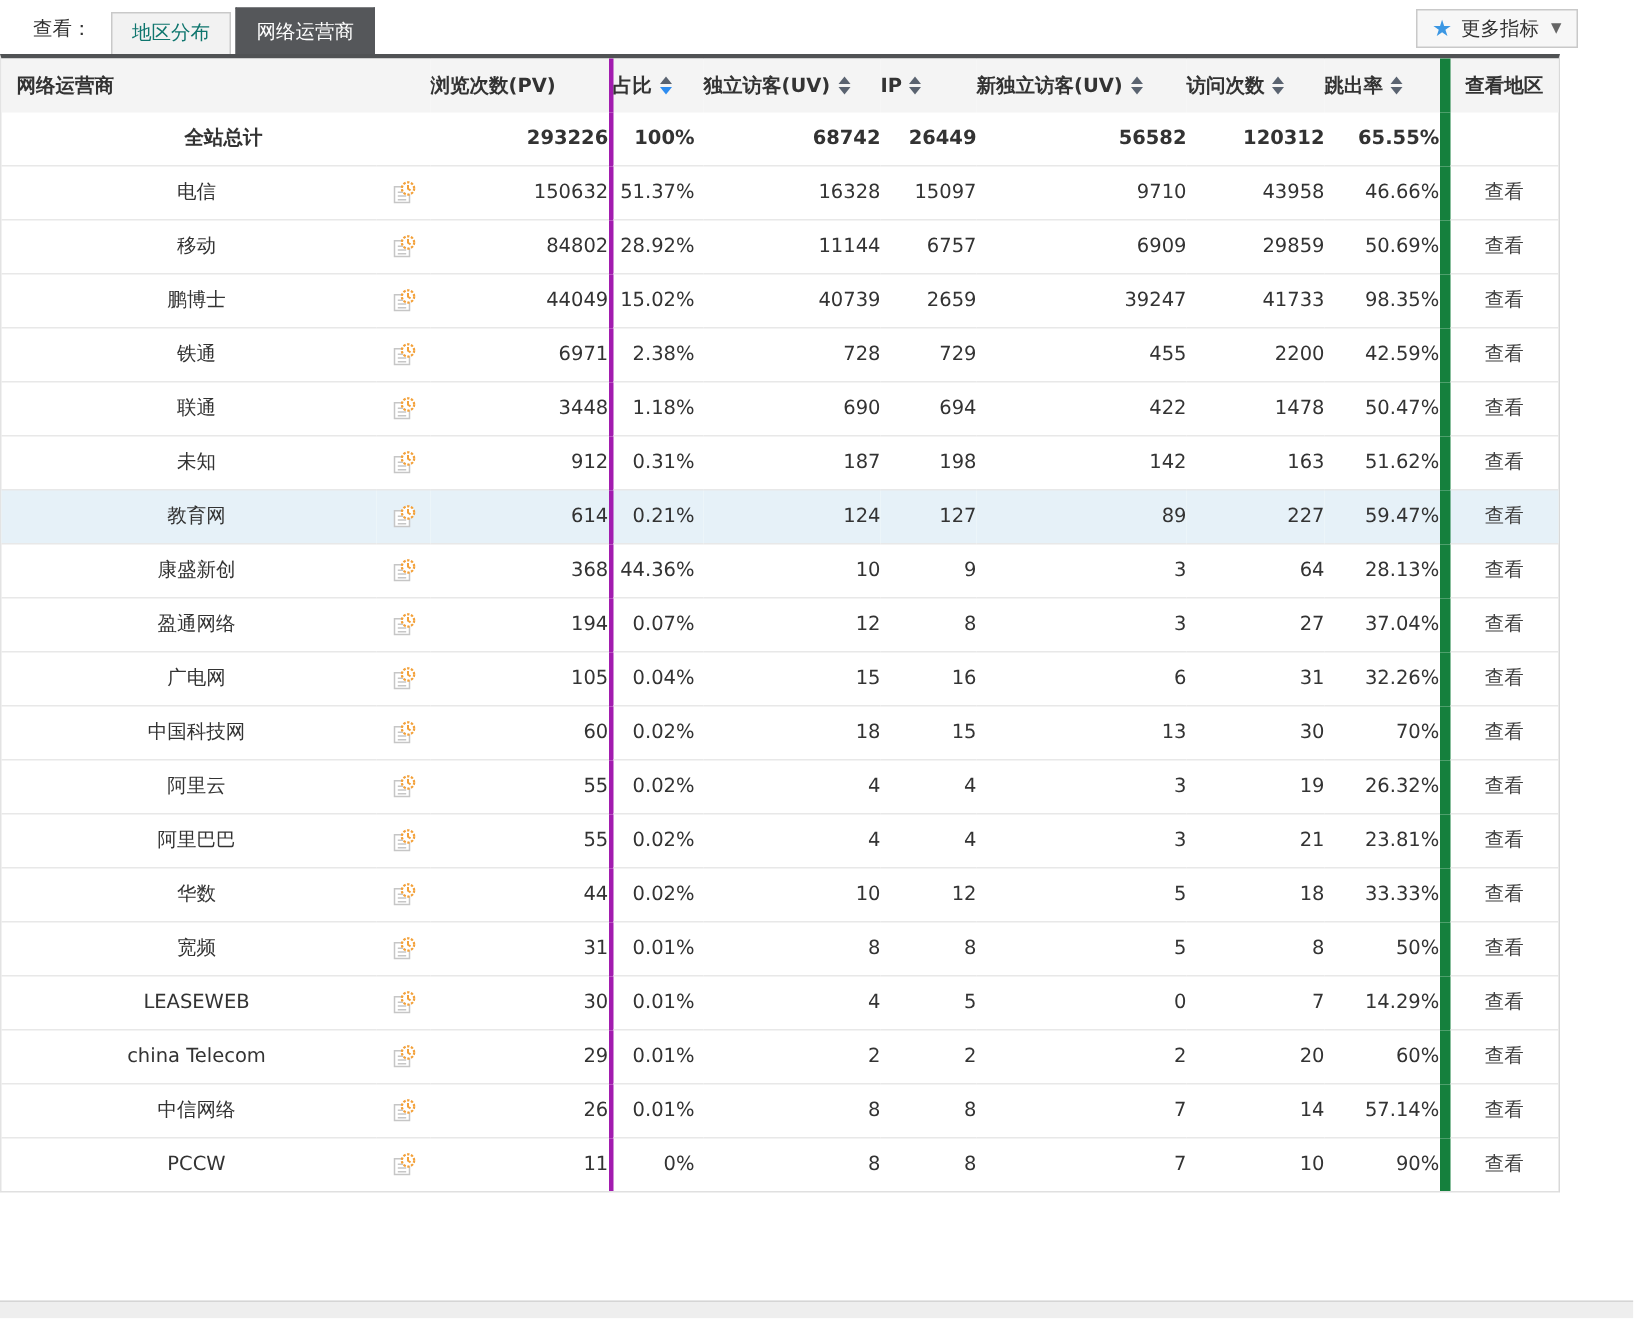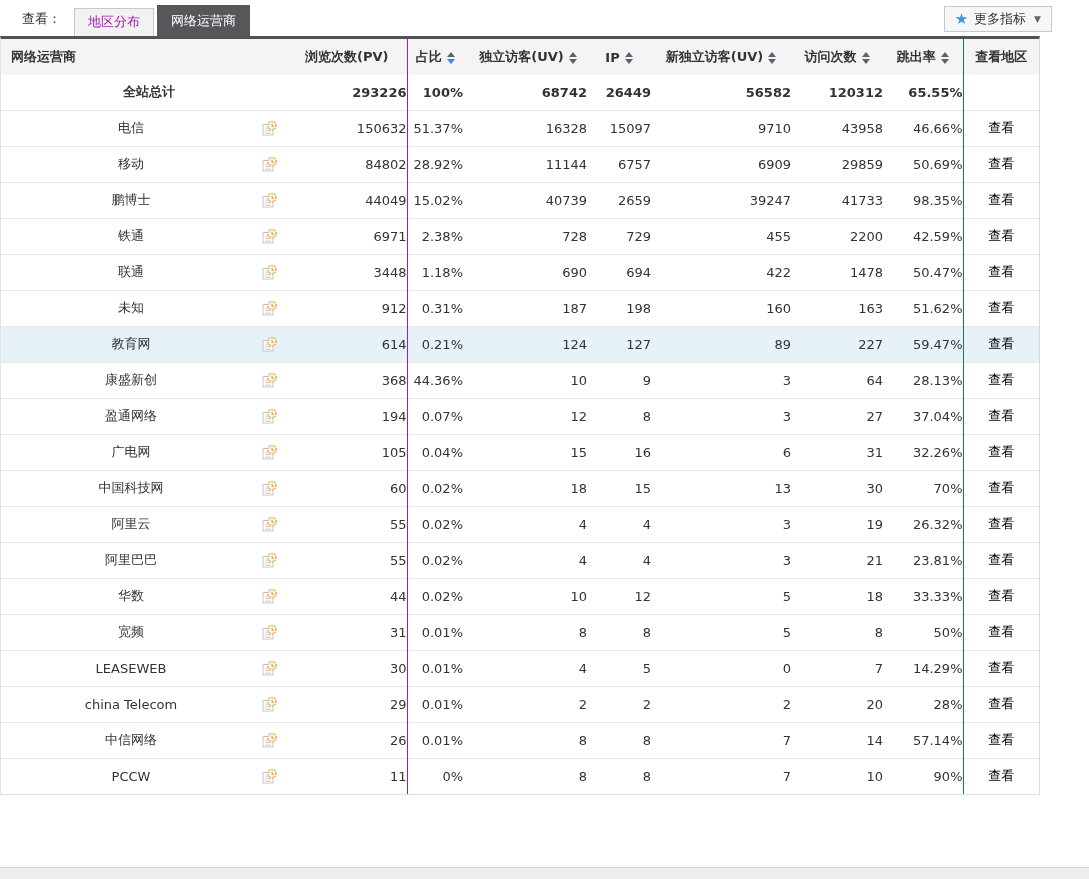--- a/index.html
+++ b/index.html
@@ -5,48 +5,48 @@
   * { margin:0; padding:0; box-sizing:border-box; }
   html,body { background:#fff; }
   body { font-family:"DejaVu Sans","Liberation Sans",sans-serif; font-size:13px; color:#333; }
   .page { position:relative; width:1089px; height:879px; background:#fff; overflow:hidden; }
 
   
   .toolbar { position:relative; height:36px; width:1089px;margin-left:12px; }
   .view-label { position:absolute; left:10px; top:10px; color:#333; }
   .tabs { position:absolute; left:62px; bottom:0; display:flex; align-items:flex-end; }
   .tab { cursor:pointer; padding:4px 13px 5px; margin-right:3px; background:#f2f2f2;
-         border:1px solid #c9c9c9; border-bottom:none; color:#a21caf; }
+         border:1px solid #c9c9c9; border-bottom:none; color:#0f766e; }
   .tab.active { background:#55575a; border-color:#55575a; color:#fff; padding:6px 13px 6px; }
   .more-btn { position:absolute; right:49px; top:6px; height:26px; display:flex; align-items:center;
               gap:6px; padding:0 10px; background:#f7f7f7; border:1px solid #c9c9c9; cursor:pointer;
               font-size:13px; color:#333; font-family:inherit; }
   .more-btn .star { color:#3b97e3; font-size:15px; line-height:1; }
   .more-btn .caret { color:#666; font-size:9px; margin-left:2px; }
 
   
   .table-wrap { width:1040px; border-top:3px solid #505254; border-left:1px solid #e3e3e3;
                 border-right:1px solid #d9d9d9; border-bottom:1px solid #e0e0e0; }
   table { width:1038px; border-collapse:collapse; table-layout:fixed; font-size:13px; }
-  thead th { background:#f4f4f4; height:36px; font-weight:bold; color:#333; text-align:center;
+  thead th { background:#f4f4f4; height:36px; font-weight:bold; color:#333; text-align:left;
              white-space:nowrap; }
   thead th.col-name { text-align:left; padding-left:10px; }
   thead th.col-region { text-align:center; }
   tbody td { height:36px; border-top:1px solid #e8e8e8; color:#333; white-space:nowrap;
              vertical-align:middle; }
   td.col-name { text-align:center; padding-left:10px; }
   td.num { text-align:right; }
-  .col-ratio { border-left:1px solid #a21caf; padding-right:6px; }
+  .col-ratio { border-left:3px solid #a21caf; padding-right:6px; }
   th.col-ratio, td.col-ratio { }
-  .col-region { border-left:1px solid #15803d; text-align:center; }
+  .col-region { border-left:7px solid #15803d; text-align:center; }
   tr.total-row td { border-top:none; font-weight:bold; height:35px; }
   tr.highlight td { background:#e6f1f8; }
   td.col-icon { text-align:center; }
   td.col-icon svg { vertical-align:middle; cursor:pointer; }
-  .view-link { color:#000000; text-decoration:none; cursor:pointer; }
+  .view-link { color:#404040; text-decoration:none; cursor:pointer; }
 
   
   .sort { display:inline-flex; flex-direction:column; gap:2px; margin-left:5px;
           vertical-align:middle; cursor:pointer; }
   .sort i { display:block; width:0; height:0; border-left:4px solid transparent;
             border-right:4px solid transparent; }
   .sort i.up { border-bottom:5px solid #5a6370; }
   .sort i.down { border-top:5px solid #5a6370; }
   .sort i.down.active { border-top-color:#2d8cf0; }
 
@@ -231,21 +231,21 @@
                 <line x1="4.2" y1="8.2" x2="9.8" y2="8.2" stroke="#c6c6c6" stroke-width="1"></line>
                 <line x1="4.2" y1="10.7" x2="9.8" y2="10.7" stroke="#c6c6c6" stroke-width="1"></line>
                 <line x1="4.2" y1="13.2" x2="9.8" y2="13.2" stroke="#c6c6c6" stroke-width="1"></line>
                 <circle cx="11" cy="5.6" r="4.1" fill="#fff" stroke="#f3a13a" stroke-width="1.5" stroke-dasharray="1.6,1"></circle>
                 <path d="M11 3.4 L11 5.8 L12.7 6.9" stroke="#f3a13a" fill="none" stroke-width="1.3"></path>
               </svg></td>
             <td class="num col-pv">912</td>
             <td class="num col-ratio">0.31%</td>
             <td class="num col-uv">187</td>
             <td class="num col-ip">198</td>
-            <td class="num col-new_uv">160</td>
+            <td class="num col-new_uv">142</td>
             <td class="num col-visits">163</td>
             <td class="num col-bounce">51.62%</td>
             <td class="col-region"><a class="view-link">查看</a></td>
           </tr>
           <tr class="highlight">
             <td class="col-name">教育网</td>
             <td class="col-icon"><svg width="17" height="17" viewBox="0 0 17 17">
                 <rect x="2" y="4.5" width="10" height="10.5" fill="#ffffff" stroke="#c6c6c6" stroke-width="1"></rect>
                 <line x1="4.2" y1="8.2" x2="9.8" y2="8.2" stroke="#c6c6c6" stroke-width="1"></line>
                 <line x1="4.2" y1="10.7" x2="9.8" y2="10.7" stroke="#c6c6c6" stroke-width="1"></line>
@@ -442,21 +442,21 @@
                 <line x1="4.2" y1="13.2" x2="9.8" y2="13.2" stroke="#c6c6c6" stroke-width="1"></line>
                 <circle cx="11" cy="5.6" r="4.1" fill="#fff" stroke="#f3a13a" stroke-width="1.5" stroke-dasharray="1.6,1"></circle>
                 <path d="M11 3.4 L11 5.8 L12.7 6.9" stroke="#f3a13a" fill="none" stroke-width="1.3"></path>
               </svg></td>
             <td class="num col-pv">29</td>
             <td class="num col-ratio">0.01%</td>
             <td class="num col-uv">2</td>
             <td class="num col-ip">2</td>
             <td class="num col-new_uv">2</td>
             <td class="num col-visits">20</td>
-            <td class="num col-bounce">28%</td>
+            <td class="num col-bounce">60%</td>
             <td class="col-region"><a class="view-link">查看</a></td>
           </tr>
           <tr>
             <td class="col-name">中信网络</td>
             <td class="col-icon"><svg width="17" height="17" viewBox="0 0 17 17">
                 <rect x="2" y="4.5" width="10" height="10.5" fill="#ffffff" stroke="#c6c6c6" stroke-width="1"></rect>
                 <line x1="4.2" y1="8.2" x2="9.8" y2="8.2" stroke="#c6c6c6" stroke-width="1"></line>
                 <line x1="4.2" y1="10.7" x2="9.8" y2="10.7" stroke="#c6c6c6" stroke-width="1"></line>
                 <line x1="4.2" y1="13.2" x2="9.8" y2="13.2" stroke="#c6c6c6" stroke-width="1"></line>
                 <circle cx="11" cy="5.6" r="4.1" fill="#fff" stroke="#f3a13a" stroke-width="1.5" stroke-dasharray="1.6,1"></circle>

